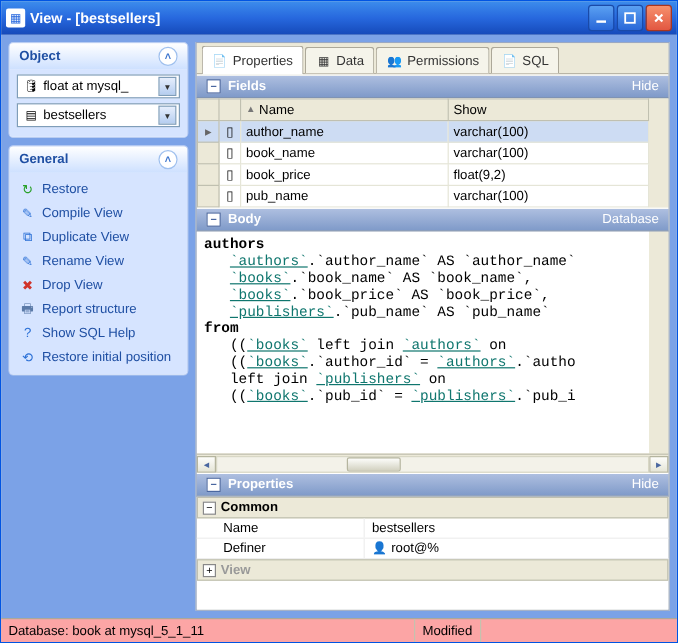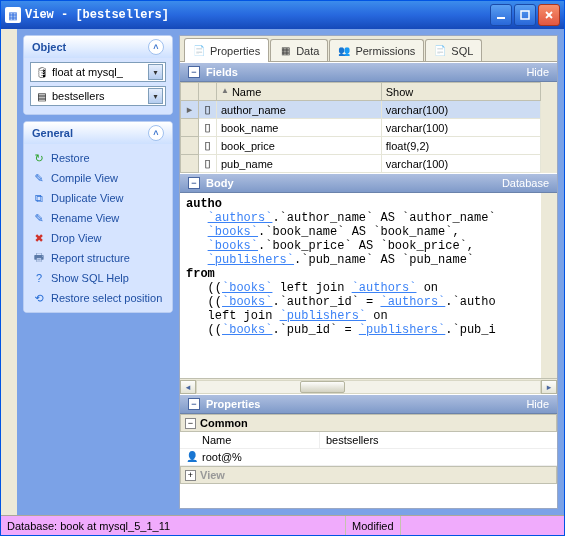--- a/index.html
+++ b/index.html
@@ -1,25 +1,25 @@
 <!DOCTYPE html>
 <html><head>
 <meta charset="utf-8">
 <style>
 * { box-sizing: border-box; margin: 0; padding: 0; }
 body { font-family: Tahoma, Arial, sans-serif; font-size: 11px; background: #fff; }
 .window { width: 565px; height: 536px; border: 1px solid #0054e3; background: #ece9d8; display: flex; flex-direction: column; }
 .titlebar { height: 28px; background: linear-gradient(to bottom, #3c8cec 0%, #2768de 50%, #1549b9 100%); display: flex; align-items: center; padding: 0 4px; color: #fff; }
 .titlebar .icon { width: 16px; height: 16px; margin-right: 4px; display: inline-flex; align-items: center; justify-content: center; background:#fff; border-radius:2px; font-size:10px; color:#2768de; }
-.titlebar .title { flex: 1; font-weight: bold; font-size: 12px; font-family: Liberation Mono, monospace; }
+.titlebar .title { flex: 1; font-weight: bold; font-size: 12px; }
 .titlebar .btns { display: flex; gap: 2px; }
 .titlebar .btn { width: 22px; height: 22px; border-radius: 3px; display: flex; align-items: center; justify-content: center; font-weight: bold; color: #fff; }
 .btn-min,.btn-max { background: linear-gradient(to bottom,#5aa0f2,#2867d8); border:1px solid #1a4aa8;}
 .btn-close { background: linear-gradient(to bottom,#f6906c,#e25741); border:1px solid #a8351f;}
-.content { flex: 1; display: flex; background: #7ba2e7; padding: 6px; gap: 6px; overflow: hidden; margin-left: 16px; }
+.content { flex: 1; display: flex; background: #7ba2e7; padding: 6px; gap: 6px; overflow: hidden; }
 .left-pane { width: 150px; display: flex; flex-direction: column; gap: 6px; }
 .panel { background: #f1f5ff; border-radius: 4px; border: 1px solid #b9cdf2; overflow: hidden; }
 .panel-head { height: 22px; background: linear-gradient(to bottom,#ffffff,#cde0ff); display: flex; align-items: center; padding: 0 8px; color: #1f4fa3; font-weight: bold; }
 .panel-head .collapse { width:16px; height:16px; border-radius:50%; background:#fff; border:1px solid #9fc0ee; display:flex; align-items:center; justify-content:center; color:#3b74cd; font-size:9px;}
 .panel-body { padding: 4px 6px; background:#d6e4ff; }
 .combo { width: 100%; height: 20px; background: #fff; border: 1px solid #7f9db9; display: flex; align-items: center; padding: 0 2px 0 4px; margin-bottom: 4px; }
 .combo .cicon { width:14px; height:14px; margin-right:3px; display:flex;align-items:center;justify-content:center;font-size:10px;}
 .combo .ctext { flex:1; white-space:nowrap; overflow:hidden; text-ellipsis:ellipsis;}
 .combo .cbtn { width:15px; height:16px; background:linear-gradient(to bottom,#e6eefc,#b5cdf0); border:1px solid #7f9db9; display:flex;align-items:center;justify-content:center;font-size:8px;color:#333;}
 .action-list { list-style:none; }
@@ -35,33 +35,33 @@
 .section-head .link { margin-left:auto; color:#fff; font-weight:normal; cursor:pointer;}
 .grid { border-collapse:collapse; width:100%; background:#fff; }
 .grid th { background:#ece9d8; border:1px solid #c0c0b0; text-align:left; padding:2px 4px; font-weight:normal; height:18px;}
 .grid th .sort{float:left;color:#777;font-size:8px;margin-right:3px;}
 .grid td { border:1px solid #e5e5d7; padding:2px 4px; height:18px;}
 .grid tr.selected td { background:#cddcf3; }
 .grid .rowhead { width:18px; background:#ece9d8; border:1px solid #c0c0b0; text-align:center; color:#666;}
 .grid .fieldicon{ width:18px; text-align:center;}
 .body-editor { background:#fff; font-family:'Courier New',monospace; font-size:12px; padding:4px 6px; height:185px; overflow:auto; white-space:nowrap;}
 .body-editor .kw { font-weight:bold; color:#000;}
-.body-editor .lk { color:#3b82f6; text-decoration:underline;}
+.body-editor .lk { color:#0f766e; text-decoration:underline;}
 .hscroll{height:16px;background:#ece9d8;border-top:1px solid #c0c0b0;display:flex;align-items:center;}
 .hscroll .arrow{width:16px;height:14px;background:linear-gradient(to bottom,#fdfdfb,#e5e5d7);border:1px solid #b5b59f;display:flex;align-items:center;justify-content:center;color:#4a67a0;font-size:9px;}
 .hscroll .track{flex:1;background:#f3f2e9;height:14px;position:relative;border:1px solid #d8d7c5;}
 .hscroll .thumb{position:absolute;left:30%;width:45px;height:12px;background:linear-gradient(to bottom,#fdfdfb,#d3d2c1);border:1px solid #b5b59f;border-radius:2px;}
 .props-area{background:#fff; flex:1;}
 .props-group{background:#ece9d8;border:1px solid #c0c0b0;padding:2px 4px;display:flex;align-items:center;gap:4px;}
 .props-group .toggle{width:11px;height:11px;border:1px solid #888;background:#fff;display:flex;align-items:center;justify-content:center;font-size:9px;line-height:1;}
 .prop-row{display:flex;border-bottom:1px solid #eee;}
 .prop-row .pname{width:140px;padding:2px 6px 2px 22px;border-right:1px solid #eee;}
 .prop-row .pval{flex:1;padding:2px 6px;display:flex;align-items:center;gap:4px;}
 .prop-row .usricon{width:12px;height:12px;font-size:10px;}
-.statusbar{height:20px;background:#f0abfc;border-top:1px solid #aca899;display:flex;align-items:flex-start;font-size:11px;}
+.statusbar{height:20px;background:#fca5a5;border-top:1px solid #aca899;display:flex;align-items:flex-start;font-size:11px;}
 .statusbar .cell{padding:0 6px;border-right:1px solid #c5c2ae;height:100%;display:flex;align-items:center;}
 .statusbar .cell:first-child{width:345px;}
 .vscroll{width:16px;background:#ece9d8;}
 .fields-wrap,.body-wrap{display:flex;}
 .fields-wrap .gridwrap{flex:1;}
 .body-wrap .body-editor{flex:1;}
 .group-dim{color:#999;font-weight:bold;}
 </style>
 </head>
 <body>
@@ -143,21 +143,21 @@
               <li>
                 <span class="aicon" style="color:#5b7aa8">🖶</span>
                 <span>Report structure</span>
               </li>
               <li>
                 <span class="aicon" style="color:#2a6fd6">?</span>
                 <span>Show SQL Help</span>
               </li>
               <li>
                 <span class="aicon" style="color:#2a6fd6">⟲</span>
-                <span>Restore select position</span>
+                <span>Restore initial position</span>
               </li>
             </ul>
         </div>
       </div>
     </div>
 
     <div class="right-pane">
       <div class="tabs">
         <div class="tab active">
             <span class="ticon">📄</span>
@@ -224,21 +224,21 @@
         <div class="vscroll"></div>
       </div>
 
       <div class="section-head">
         <span class="sicon">−</span>
         <span>Body</span>
         <span class="link">Database</span>
       </div>
       <div class="body-wrap">
         <div class="body-editor">
-<span class="kw">autho</span><br>
+<span class="kw">authors</span><br>
 &nbsp;&nbsp;&nbsp;<span class="lk">`authors`</span><span>.`author_name` AS `author_name`</span><br>
 &nbsp;&nbsp;&nbsp;<span class="lk">`books`</span><span>.`book_name` AS `book_name`,</span><br>
 &nbsp;&nbsp;&nbsp;<span class="lk">`books`</span><span>.`book_price` AS `book_price`,</span><br>
 &nbsp;&nbsp;&nbsp;<span class="lk">`publishers`</span><span>.`pub_name` AS `pub_name`</span><br>
 <span class="kw">from</span><br>
 &nbsp;&nbsp;&nbsp;<span>((</span><span class="lk">`books`</span><span> left join </span><span class="lk">`authors`</span><span> on</span><br>
 &nbsp;&nbsp;&nbsp;<span>((</span><span class="lk">`books`</span><span>.`author_id` = </span><span class="lk">`authors`</span><span>.`autho</span><br>
 &nbsp;&nbsp;&nbsp;<span>left join </span><span class="lk">`publishers`</span><span> on</span><br>
 &nbsp;&nbsp;&nbsp;<span>((</span><span class="lk">`books`</span><span>.`pub_id` = </span><span class="lk">`publishers`</span><span>.`pub_i</span>
         </div>
@@ -260,20 +260,21 @@
       <div class="props-area">
         <div class="props-group">
             <span class="toggle">−</span>
             <b>Common</b>
           </div>
         <div class="prop-row">
           <div class="pname">Name</div>
           <div class="pval">bestsellers</div>
         </div>
         <div class="prop-row">
+          <div class="pname">Definer</div>
           <div class="pval">
               <span class="usricon">👤</span>
               <span>root@%</span>
             </div>
         </div>
         <div class="props-group">
             <span class="toggle">+</span>
             <span class="group-dim">View</span>
           </div>
       </div>

